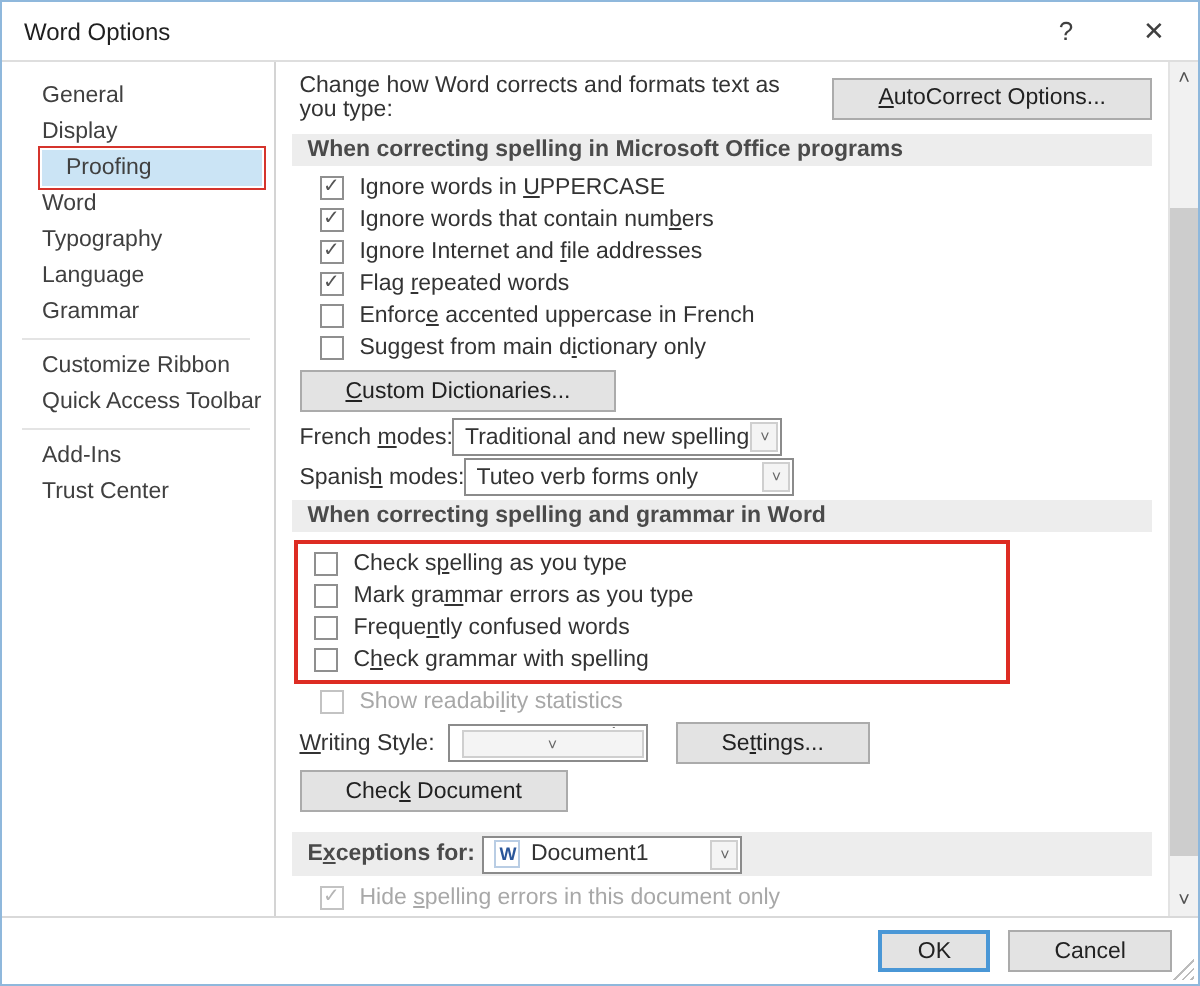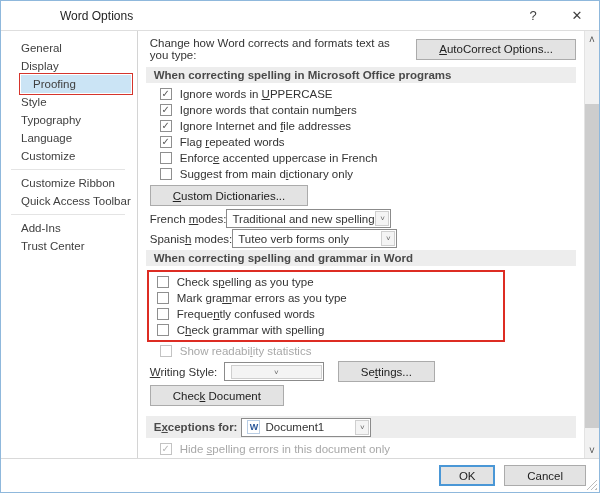--- a/index.html
+++ b/index.html
@@ -5,21 +5,21 @@
   html,body { margin:0; padding:0; background:#fff; }
   body { width:600px; height:493px; font-family:"Liberation Sans", sans-serif; }
   * { box-sizing:border-box; }
   u { text-decoration:underline; text-underline-offset:1px; }
 
   .dialog { width:600px; height:493px; border:1px solid #8fb8dc; background:#fff;
             display:flex; flex-direction:column; }
 
   
   .titlebar { flex:0 0 29px; display:flex; align-items:center; }
-  .title { flex:1; padding-left:11px; font-size:12px; color:#1f1f1f;margin-left:48px; }
+  .title { flex:1; padding-left:11px; font-size:12px; color:#1f1f1f; }
   .tb-btn { width:44px; height:100%; display:flex; align-items:center; justify-content:center;
             font-size:13px; color:#404040; cursor:default; }
 
   
   .bodyrow { flex:1; display:flex; min-height:0; border-top:1px solid #dedede; padding-left:8px; }
 
   .sidebar { flex:0 0 101px; border-right:1px solid #d4d4d4; padding-top:8px; }
   .side-item { font-size:11.5px; color:#404040; line-height:18px; height:18px;
                padding-left:12px; margin-right:6px; white-space:nowrap; }
   .side-item.selected { background:#cbe4f5; }
@@ -100,24 +100,24 @@
     <span class="tb-btn">?</span>
     <span class="tb-btn">✕</span>
   </div>
 
   <div class="bodyrow">
 
     <div class="sidebar">
         <div class="side-item">General</div>
         <div class="side-item">Display</div>
         <div class="side-item selected annotated">Proofing</div>
-        <div class="side-item">Style</div>
+        <div class="side-item">Word</div>
         <div class="side-item">Typography</div>
         <div class="side-item">Language</div>
-        <div class="side-item">Customize</div>
+        <div class="side-item">Grammar</div>
         <div class="side-divider"></div>
         <div class="side-item">Customize Ribbon</div>
         <div class="side-item">Quick Access Toolbar</div>
         <div class="side-divider"></div>
         <div class="side-item">Add-Ins</div>
         <div class="side-item">Trust Center</div>
       </div>
 
     <div class="content">
 

